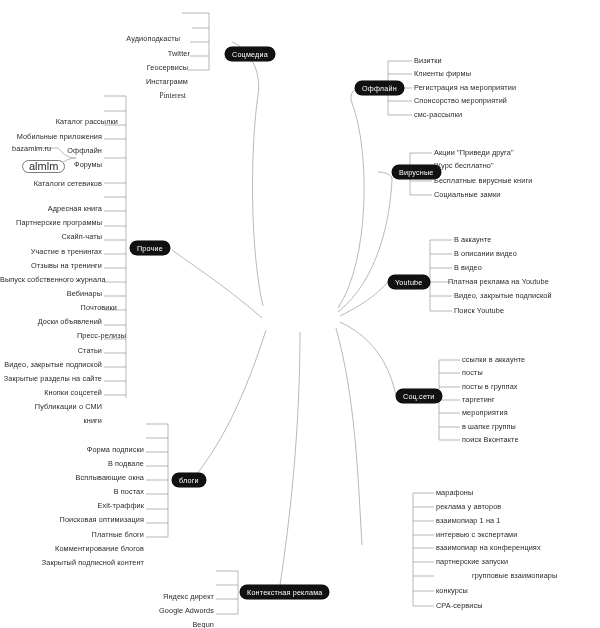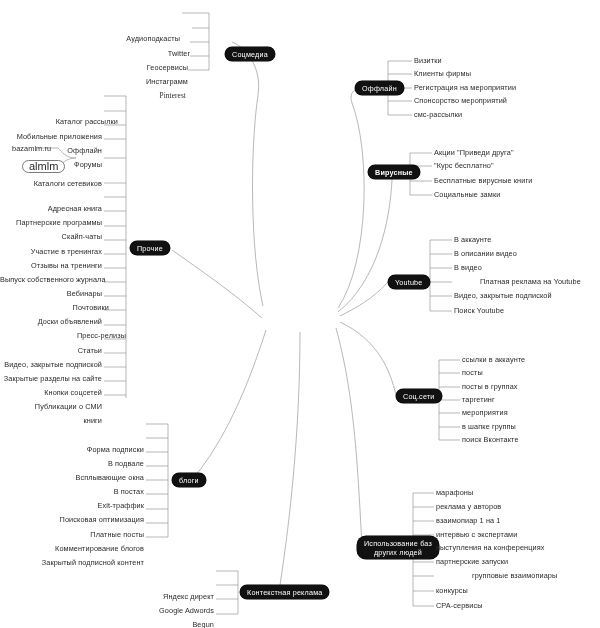--- a/index.html
+++ b/index.html
@@ -90,88 +90,84 @@
   <div class="leaf r" style="left:68px;top:51px;width:120px;">Инстаграмм</div>
   <div class="leaf r" style="left:66px;top:65px;width:120px;font-family:Liberation Serif, serif;">Pinterest</div>
 
   <div class="node" style="left:355px;top:81px;">Оффлайн</div>
   <div class="leaf l" style="left:414px;top:56px;">Визитки</div>
   <div class="leaf l" style="left:414px;top:69px;">Клиенты фирмы</div>
   <div class="leaf l" style="left:414px;top:83px;">Регистрация на мероприятии</div>
   <div class="leaf l" style="left:414px;top:96px;">Спонсорство мероприятий</div>
   <div class="leaf l" style="left:414px;top:110px;">смс-рассылки</div>
 
-  <div class="node" style="left:368px;top:165px;font-weight:bold;">Вирусные</div>
+  <div class="node" style="left:392px;top:165px;">Вирусные</div>
   <div class="leaf l" style="left:434px;top:148px;">Акции "Приведи друга"</div>
   <div class="leaf l" style="left:434px;top:161px;">"Курс бесплатно"</div>
   <div class="leaf l" style="left:434px;top:176px;">Бесплатные вирусные книги</div>
   <div class="leaf l" style="left:434px;top:190px;">Социальные замки</div>
 
   <div class="node" style="left:388px;top:275px;">Youtube</div>
   <div class="leaf l" style="left:454px;top:235px;">В аккаунте</div>
   <div class="leaf l" style="left:454px;top:249px;">В описании видео</div>
   <div class="leaf l" style="left:454px;top:263px;">В видео</div>
-  <div class="leaf l" style="left:480px;top:277px;">Платная реклама на Youtube</div>
+  <div class="leaf l" style="left:448px;top:277px;">Платная реклама на Youtube</div>
   <div class="leaf l" style="left:454px;top:291px;">Видео, закрытые подпиской</div>
   <div class="leaf l" style="left:454px;top:306px;">Поиск Youtube</div>
 
   <div class="node" style="left:396px;top:389px;">Соц.сети</div>
   <div class="leaf l" style="left:462px;top:355px;">ссылки в аккаунте</div>
   <div class="leaf l" style="left:462px;top:368px;">посты</div>
   <div class="leaf l" style="left:462px;top:382px;">посты в группах</div>
   <div class="leaf l" style="left:462px;top:395px;">таргетинг</div>
   <div class="leaf l" style="left:462px;top:408px;">мероприятия</div>
   <div class="leaf l" style="left:462px;top:422px;">в шапке группы</div>
   <div class="leaf l" style="left:462px;top:435px;">поиск Вконтакте</div>
 
-  <div class="node" style="left:357px;top:536px;text-align:center;">
-    <div>Использование баз</div>
-    <div>других людей</div>
-  </div>
   <div class="leaf l" style="left:436px;top:488px;">марафоны</div>
   <div class="leaf l" style="left:436px;top:502px;">реклама у авторов</div>
   <div class="leaf l" style="left:436px;top:516px;">взаимопиар 1 на 1</div>
   <div class="leaf l" style="left:436px;top:530px;">интервью с экспертами</div>
-  <div class="leaf l" style="left:436px;top:543px;">выступления на конференциях</div>
+  <div class="leaf l" style="left:436px;top:543px;">взаимопиар на конференциях</div>
   <div class="leaf l" style="left:436px;top:557px;">партнерские запуски</div>
   <div class="leaf l" style="left:436px;top:571px;padding-left:36px;">групповые взаимопиары</div>
   <div class="leaf l" style="left:436px;top:586px;">конкурсы</div>
   <div class="leaf l" style="left:436px;top:601px;">CPA-сервисы</div>
 
   <div class="node" style="left:240px;top:585px;">Контекстная реклама</div>
   <div class="leaf r" style="left:110px;top:566px;width:104px;">Яндекс директ</div>
   <div class="leaf r" style="left:110px;top:580px;width:104px;">Google Adwords</div>
   <div class="leaf r" style="left:110px;top:594px;width:104px;">Begun</div>
   <div class="leaf r" style="left:110px;top:609px;width:104px;">Последующая разделы</div>
 
   <div class="node" style="left:172px;top:473px;">блоги</div>
   <div class="leaf r" style="left:24px;top:419px;width:120px;">Форма подписки</div>
   <div class="leaf r" style="left:24px;top:433px;width:120px;">В подвале</div>
   <div class="leaf r" style="left:24px;top:447px;width:120px;">Всплывающие окна</div>
   <div class="leaf r" style="left:24px;top:461px;width:120px;">В постах</div>
   <div class="leaf r" style="left:24px;top:475px;width:120px;">Exit-траффик</div>
   <div class="leaf r" style="left:24px;top:489px;width:120px;">Поисковая оптимизация</div>
-  <div class="leaf r" style="left:24px;top:504px;width:120px;">Платные посты</div>
+  <div class="leaf r" style="left:24px;top:504px;width:120px;">Платные блоги</div>
   <div class="leaf r" style="left:24px;top:518px;width:120px;">Комментирование блогов</div>
   <div class="leaf r" style="left:14px;top:532px;width:130px;">Закрытый подписной контент</div>
 
   <div class="node" style="left:130px;top:241px;">Прочие</div>
   <div class="leaf r" style="left:0px;top:91px;width:118px;">Каталог рассылки</div>
   <div class="leaf r" style="left:0px;top:106px;width:102px;">Мобильные приложения</div>
   <div class="leaf r" style="left:0px;top:120px;width:102px;">Оффлайн</div>
   <div class="leaf r" style="left:0px;top:134px;width:102px;">Форумы</div>
   <div class="leaf r" style="left:0px;top:153px;width:102px;">Каталоги сетевиков</div>
   <div class="leaf r" style="left:0px;top:178px;width:102px;">Адресная книга</div>
   <div class="leaf r" style="left:0px;top:192px;width:102px;">Партнерские программы</div>
   <div class="leaf r" style="left:0px;top:206px;width:102px;">Скайп-чаты</div>
   <div class="leaf r" style="left:0px;top:221px;width:102px;">Участие в тренингах</div>
   <div class="leaf r" style="left:0px;top:235px;width:102px;">Отзывы на тренинги</div>
   <div class="leaf r" style="left:0px;top:249px;width:102px;">Выпуск собственного журнала</div>
   <div class="leaf r" style="left:0px;top:263px;width:102px;">Вебинары</div>
-  <div class="leaf r" style="left:0px;top:277px;width:92px;padding-left:17px;">Почтовики</div>
+  <div class="leaf r" style="left:8px;top:277px;width:92px;padding-left:17px;">Почтовики</div>
   <div class="leaf r" style="left:0px;top:291px;width:102px;">Доски объявлений</div>
   <div class="leaf r" style="left:0px;top:305px;width:126px;">Пресс-релизы</div>
   <div class="leaf r" style="left:0px;top:320px;width:102px;">Статьи</div>
   <div class="leaf r" style="left:0px;top:334px;width:102px;">Видео, закрытые подпиской</div>
   <div class="leaf r" style="left:0px;top:348px;width:102px;">Закрытые разделы на сайте</div>
   <div class="leaf r" style="left:0px;top:362px;width:102px;">Кнопки соцсетей</div>
   <div class="leaf r" style="left:0px;top:376px;width:102px;">Публикации о СМИ</div>
   <div class="leaf r" style="left:0px;top:390px;width:102px;">книги</div>
 
   <div class="leaf l" style="left:12px;top:144px;">bazamlm.ru</div>

